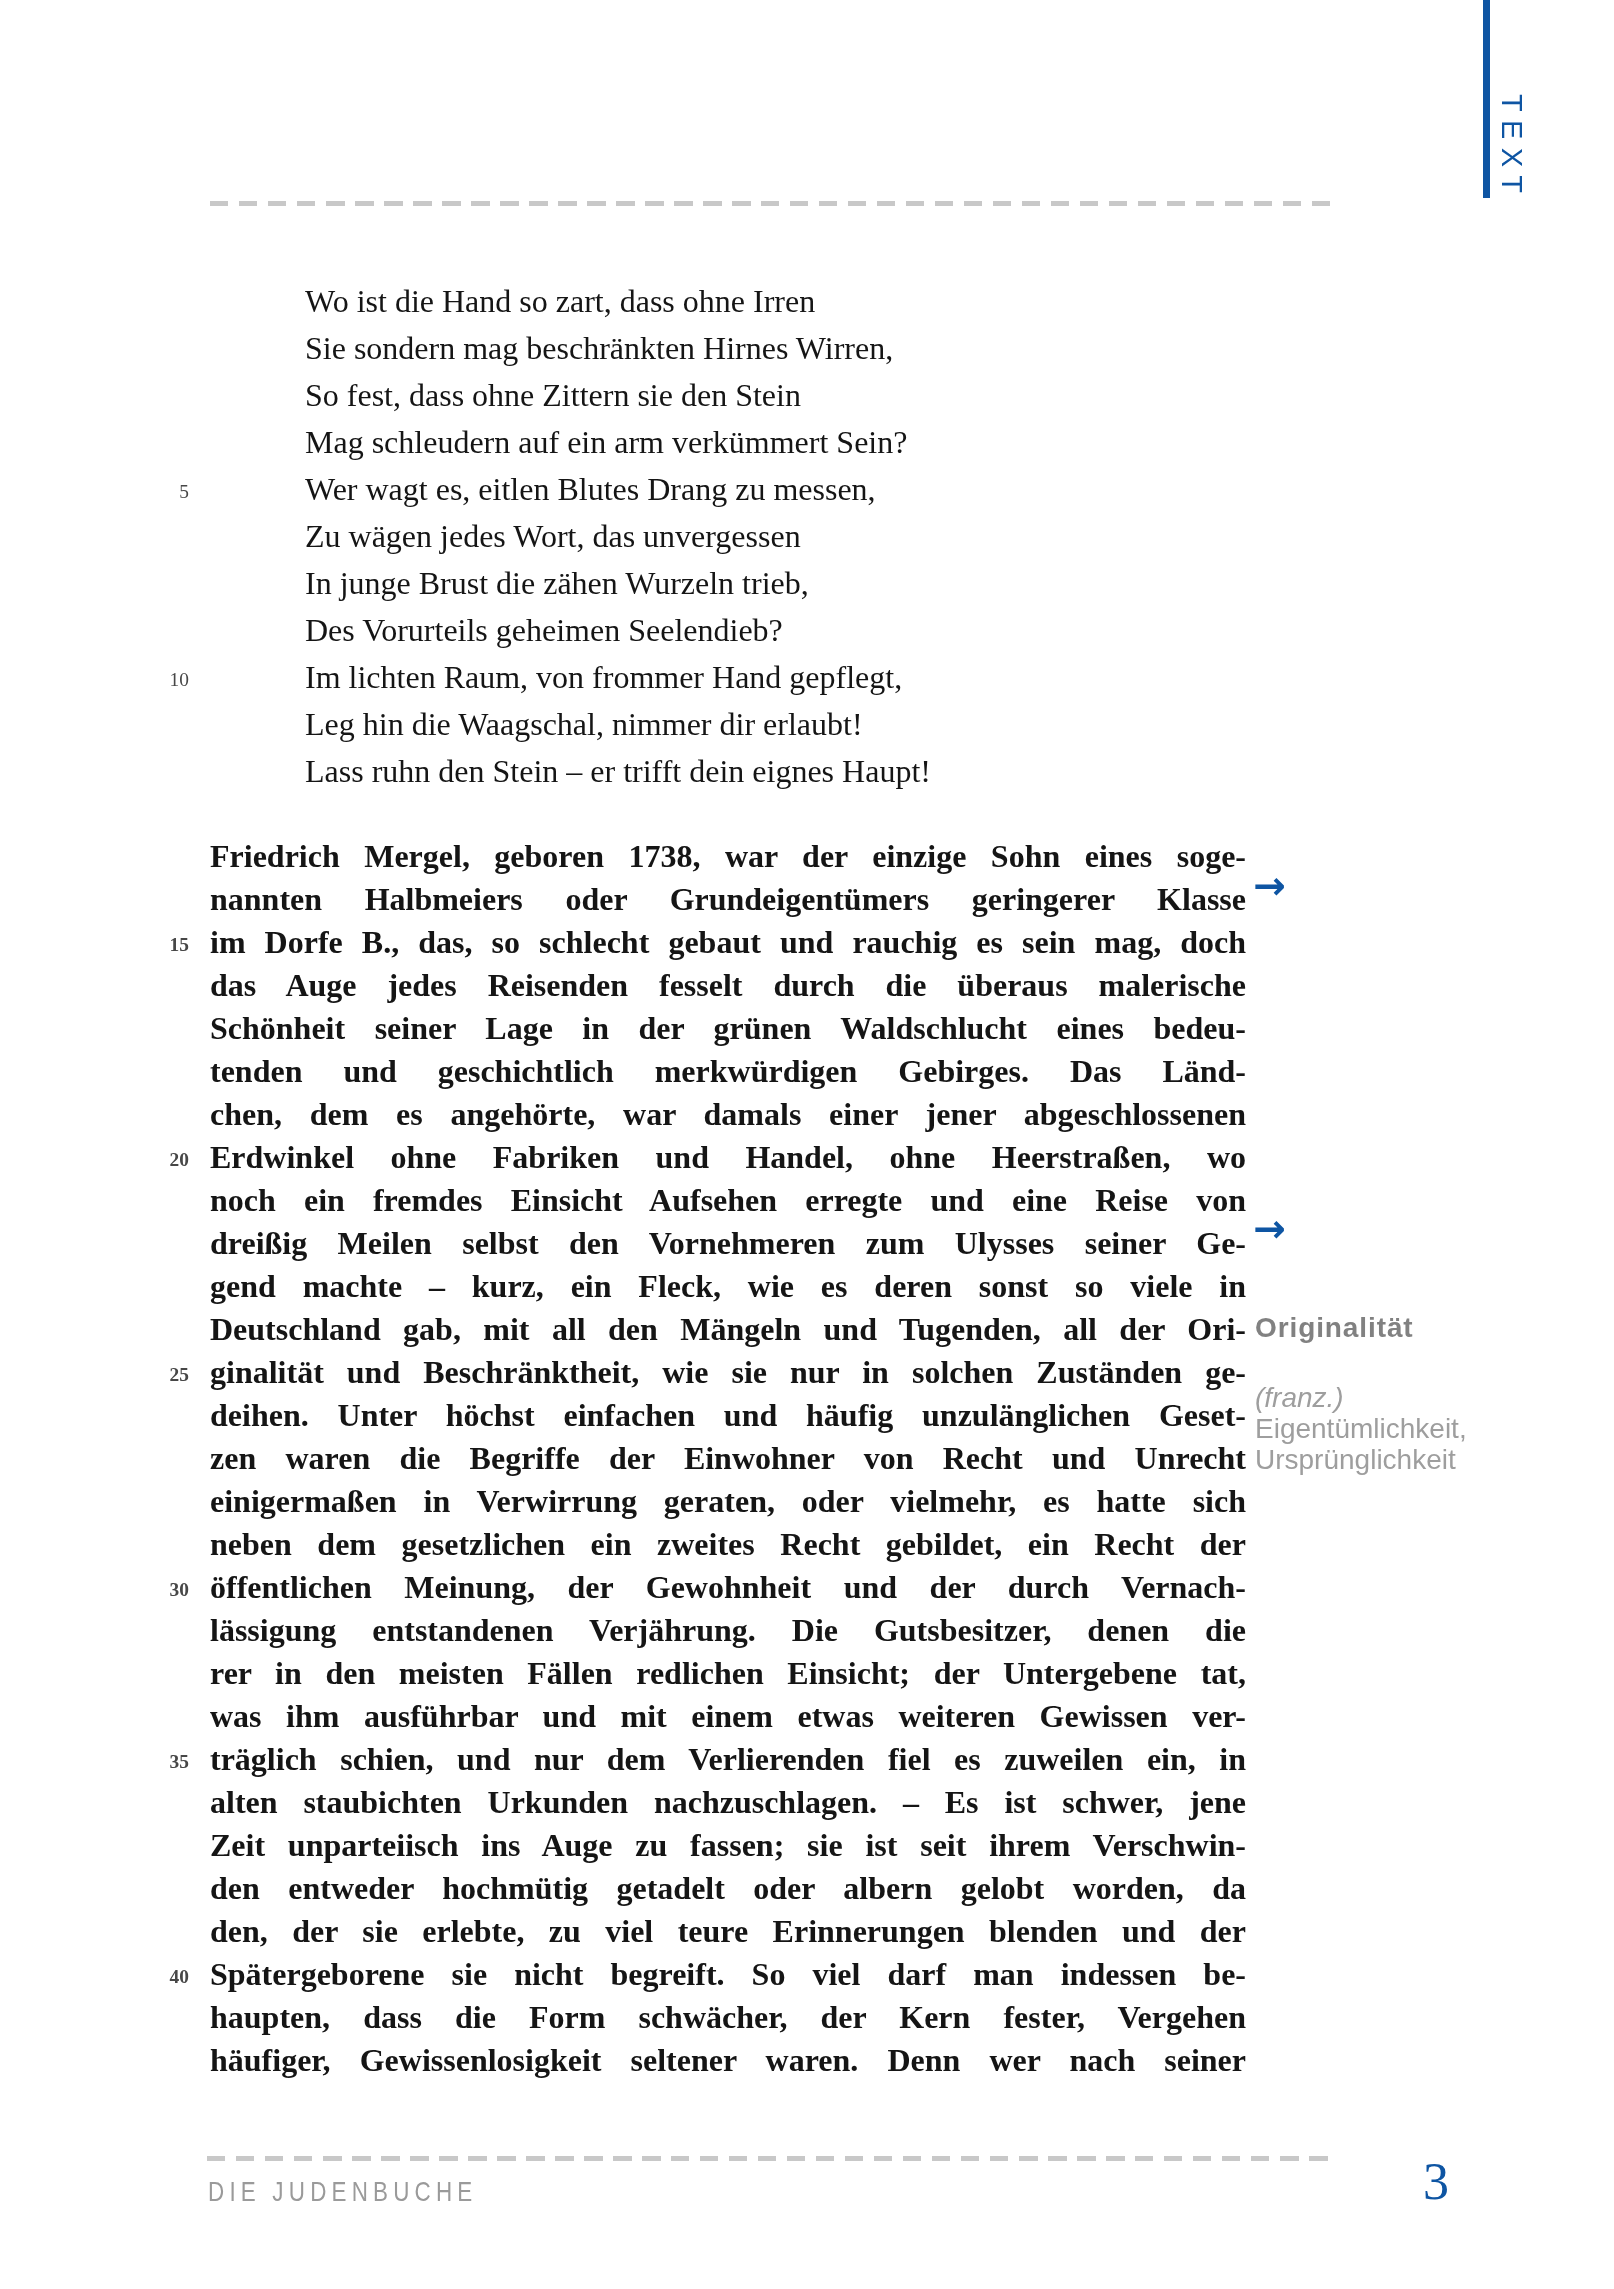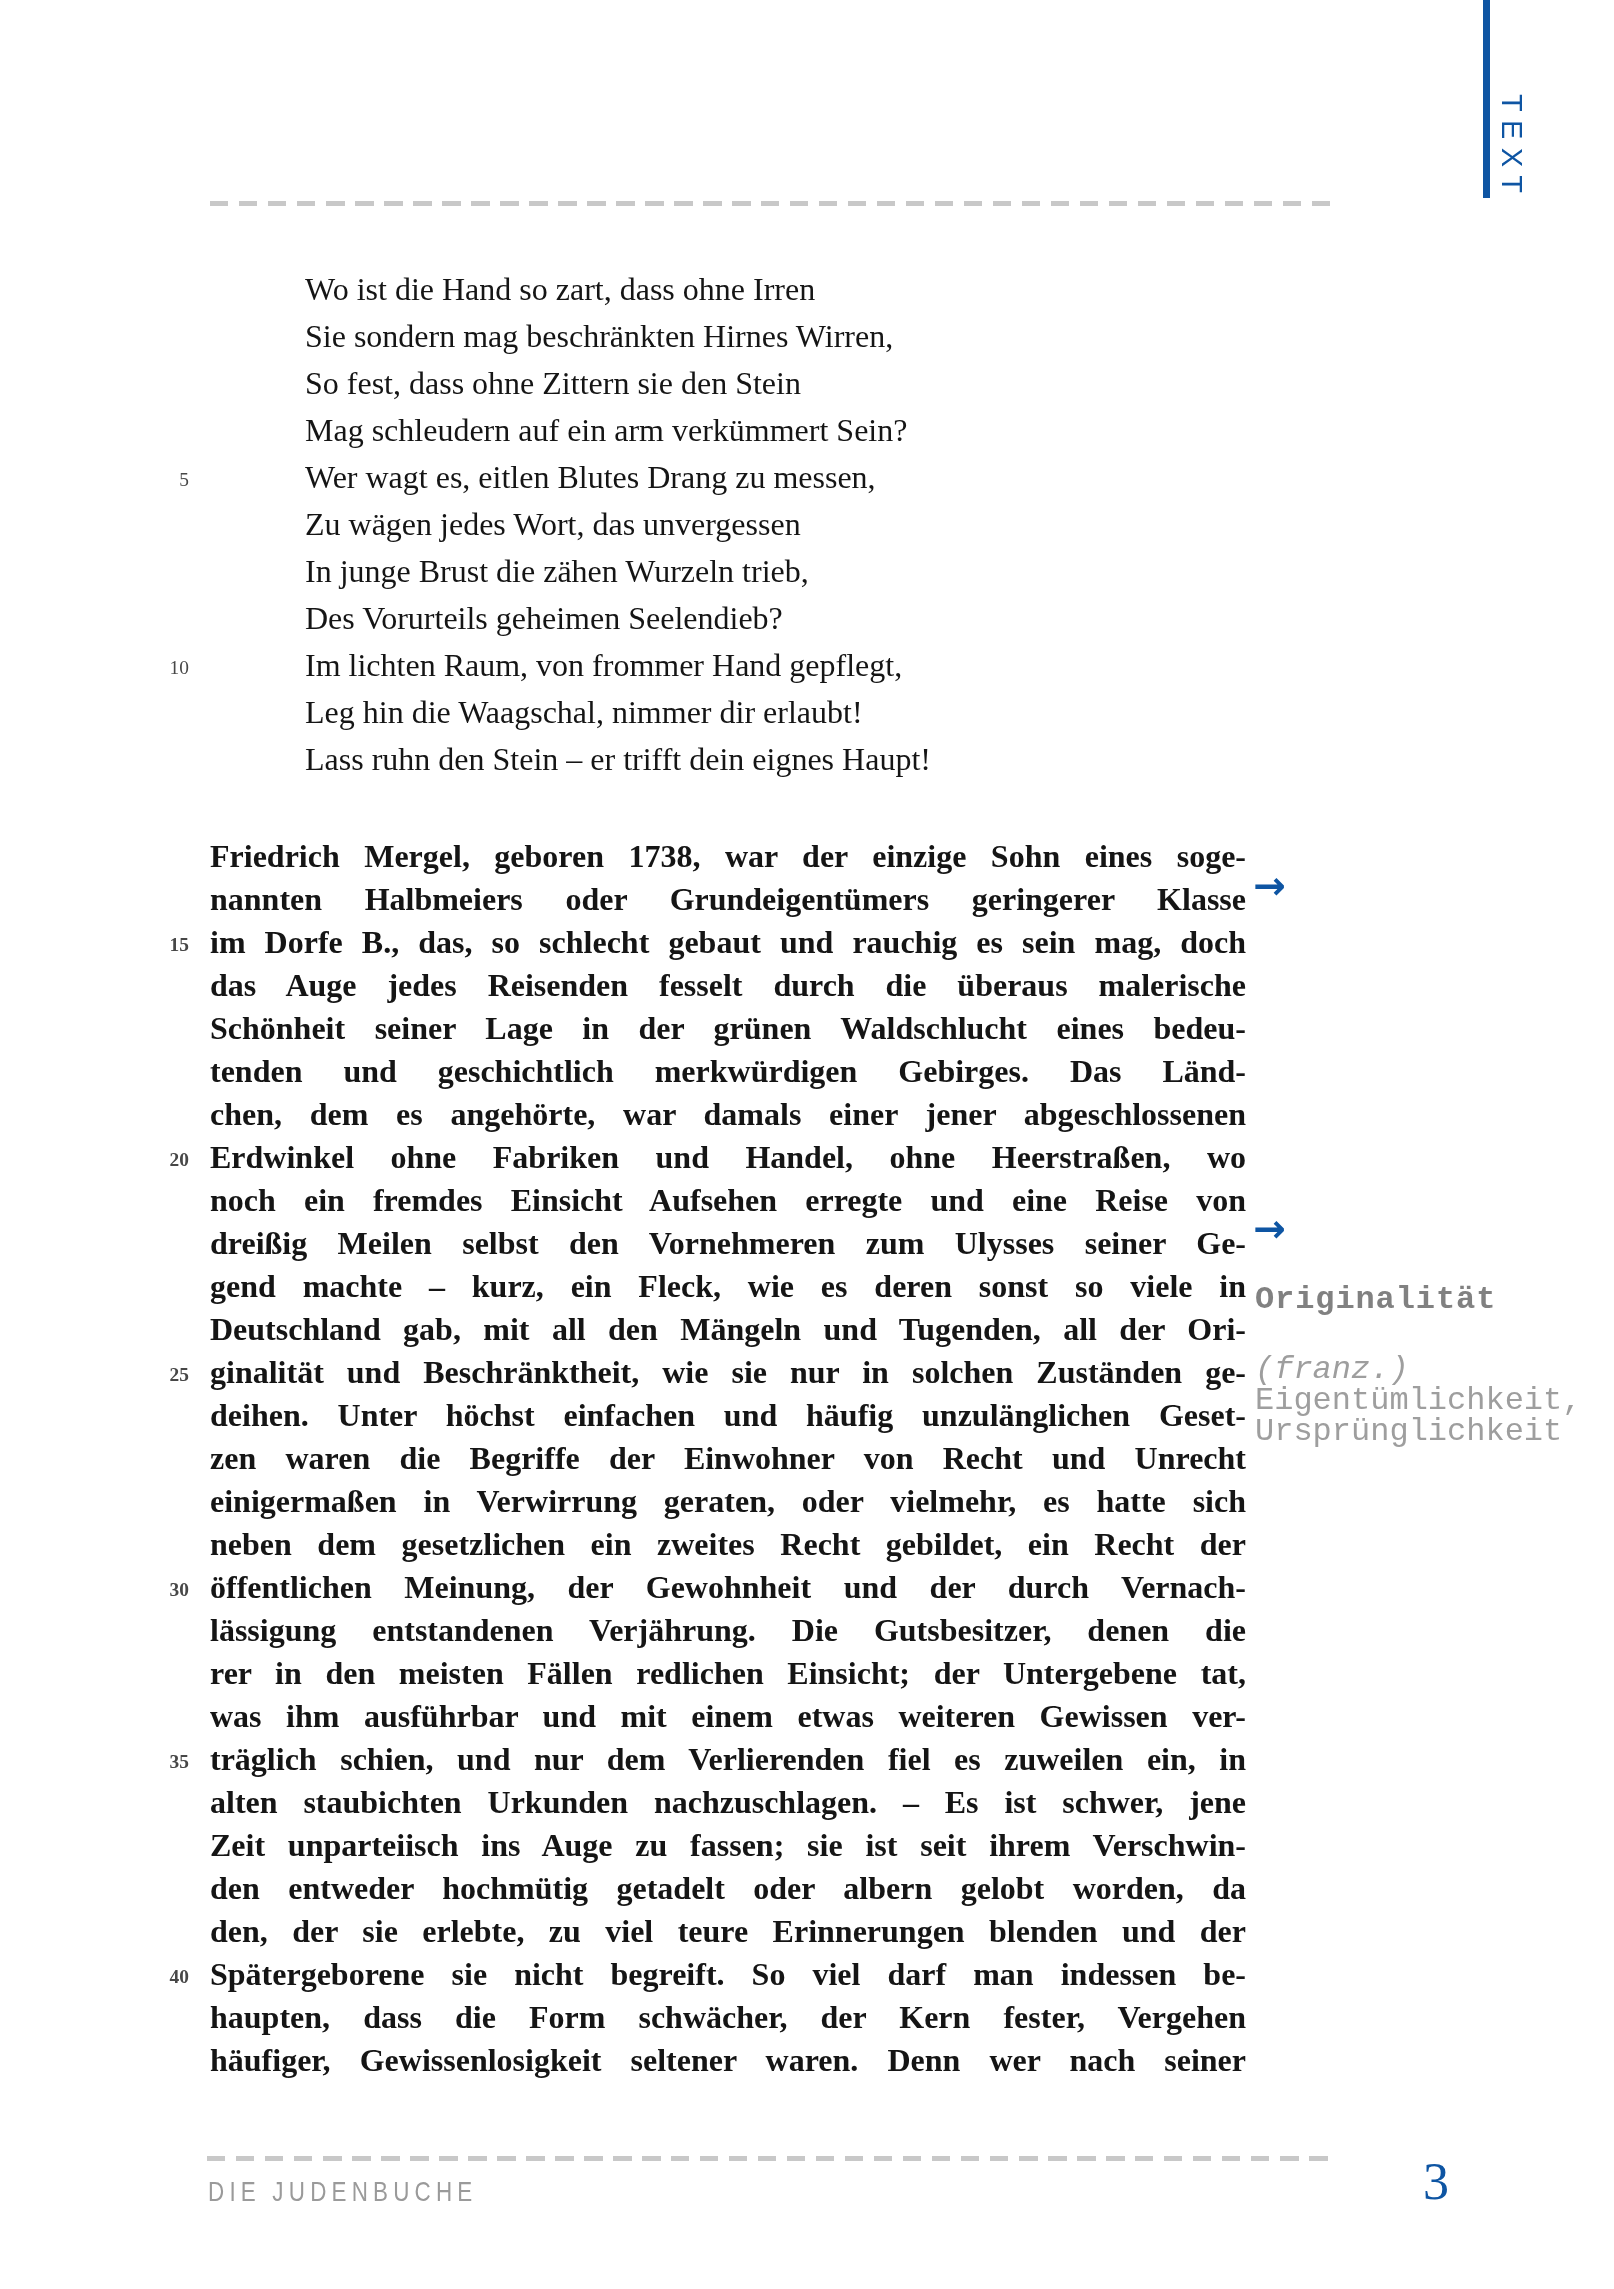--- a/index.html
+++ b/index.html
@@ -39,21 +39,21 @@
     font-size: 29px;
     font-weight: 500;
     letter-spacing: 8.3px;
     color: #0e55a3;
     white-space: nowrap;
   }
 
   
   .poem {
     position: absolute;
-    left: 210px; top: 266px; width: 1036px;
+    left: 210px; top: 278px; width: 1036px;
     font-size: 32px;
     line-height: 47px;
   }
   .poem .row { position: relative; padding-left: 95px; white-space: nowrap; }
   .poem .no  { top: 14.8px; }
 
   
   .prose {
     position: absolute;
     left: 210px; top: 835px; width: 1036px;
@@ -87,23 +87,23 @@
     font-family: "DejaVu Sans", sans-serif;
     font-size: 39px;
     font-weight: 600;
     line-height: 43px;
   }
   .arrow-1 { top: 864px; }
   .arrow-2 { top: 1207px; }
 
   .margin-note {
     position: absolute;
-    left: 1255px; top: 1284px; width: 212px;
-    font-family: Liberation Mono, monospace;
-    font-size: 32px;
+    left: 1255px; top: 1312px; width: 212px;
+    font-family: Liberation Sans, sans-serif;
+    font-size: 28px;
     line-height: 31px;
     color: #9e9e9e;
   }
   .margin-note .term   { font-weight: bold; color: #818181; letter-spacing: 0.9px; }
   .margin-note .origin { font-style: italic; margin-top: 39px; }
 
   
   .footer-title {
     position: absolute;
     left: 208px; top: 2176px;

